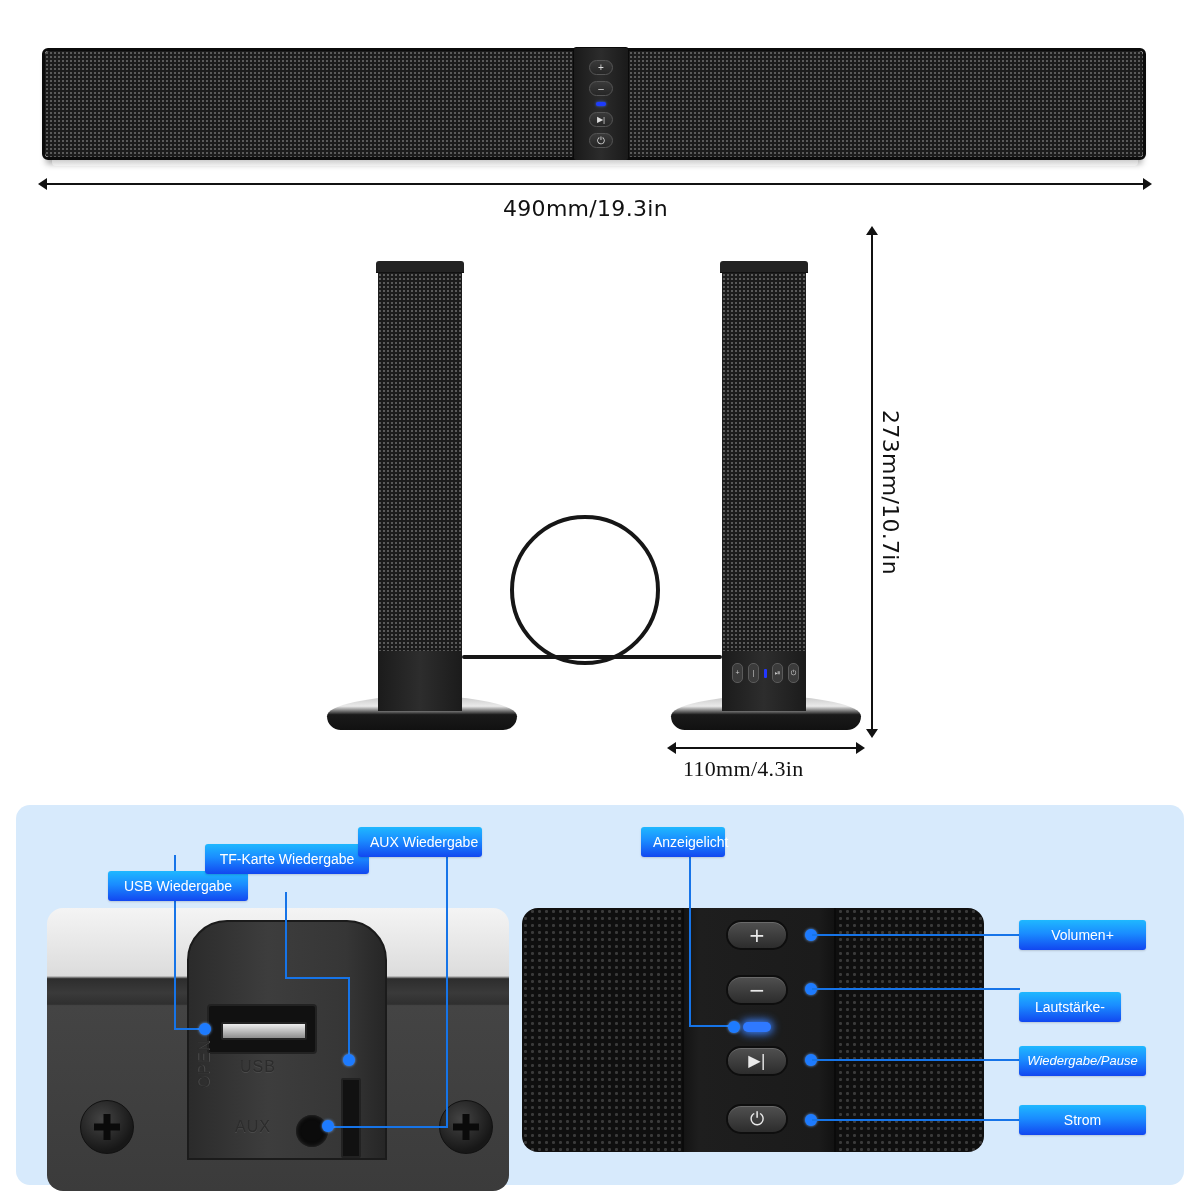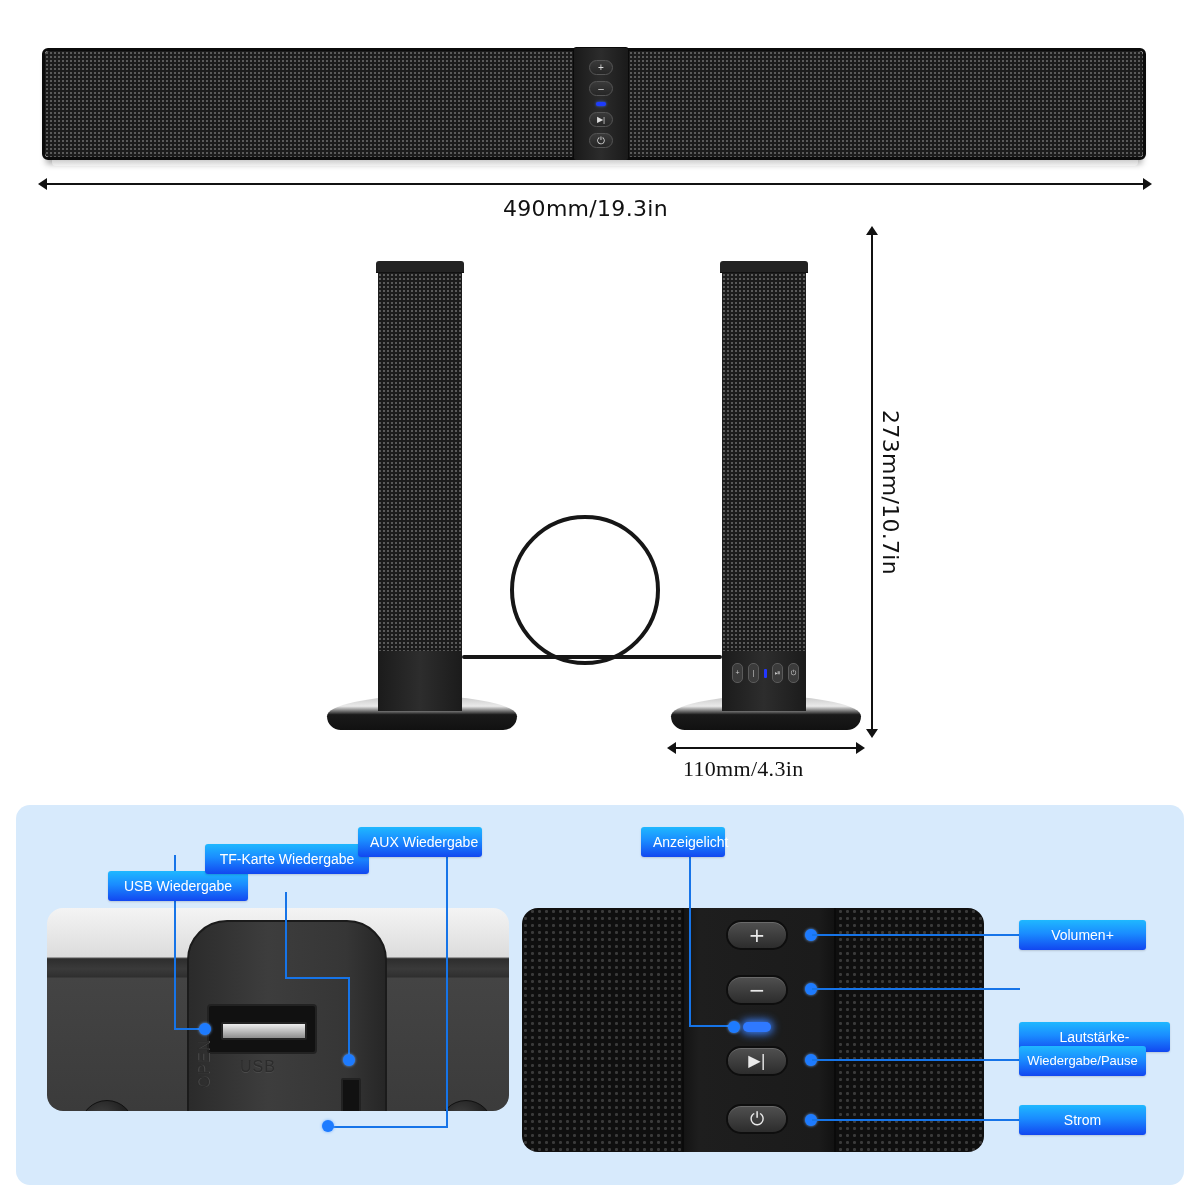--- a/index.html
+++ b/index.html
@@ -73,21 +73,21 @@
     position: absolute; height: 30px; padding: 0 12px; border-radius: 3px;
     background: linear-gradient(#1fb8ff 0%, #1a8cff 45%, #1247f0 100%);
     color: #ffffff; font-size: 14px; line-height: 30px; text-align: center; white-space: nowrap;
     box-shadow: 0 1px 2px rgba(0,0,0,0.15);
   }
   .wire { position: absolute; background: #1674e8; }
   .dot { position: absolute; width: 12px; height: 12px; border-radius: 50%; background: #1d7bff; box-shadow: 0 0 3px #69a8ff; }
 
   
   #ports-photo {
-    position: absolute; left: 47px; top: 908px; width: 462px; height: 203px; border-radius: 16px; overflow: hidden;
+    position: absolute; left: 47px; top: 908px; width: 462px; height: 283px; border-radius: 16px; overflow: hidden;
     background: linear-gradient(#f4f4f4 0, #dcdcdc 24%, #2d2d2d 25%, #3a3a3a 30%, #2f2f2f 34%, #444 34.5%, #3b3b3b 100%);
   }
   #ports-block {
     position: absolute; left: 140px; top: 12px; width: 200px; height: 240px; border-radius: 40px 40px 0 0;
     background: linear-gradient(90deg,#2b2b2b,#3d3d3d 40%,#363636 80%,#262626);
     border: 2px solid #1b1b1b;
   }
   #usb-port { position: absolute; left: 160px; top: 96px; width: 110px; height: 50px; background: #111; border-radius: 4px; border: 2px solid #222; }
   #usb-port .tongue { position: absolute; left: 12px; top: 16px; width: 86px; height: 18px; background: linear-gradient(#eee,#8d8d8d); border-radius: 2px; border: 2px solid #222;}
   #tf-slot { position: absolute; left: 294px; top: 170px; width: 20px; height: 80px; background: #111; border: 2px solid #222; border-radius: 2px; }
@@ -205,21 +205,21 @@
 <div class="wire" style="left:689px; top:1025px; width:42px; height:2px;"></div>
 <div class="dot" style="left:728px; top:1021px;"></div>
 <div class="tag" style="left:641px; top:827px; width:84px;">Anzeigelicht</div>
 
 <div class="dot" style="left:805px; top:929px;"></div>
 <div class="wire" style="left:812px; top:934px; width:208px; height:2px;"></div>
 <div class="tag" style="left:1019px; top:920px; width:127px;">Volumen+</div>
 
 <div class="dot" style="left:805px; top:983px;"></div>
 <div class="wire" style="left:812px; top:988px; width:208px; height:2px;"></div>
-<div class="tag" style="left:1019px; top:1022px; width:151px;">Lautstärke-</div>
+<div class="tag" style="left:1019px; top:992px; width:102px;">Lautstärke-</div>
 
 <div class="dot" style="left:805px; top:1054px;"></div>
 <div class="wire" style="left:812px; top:1059px; width:208px; height:2px;"></div>
-<div class="tag" style="left:1019px; top:1046px; width:127px; padding:0 2px; font-size:13px;">Wiedergabe/Pause</div>
+<div class="tag" style="left:1019px; top:1046px; width:127px; padding:0 2px; font-size:13px;font-style:italic;">Wiedergabe/Pause</div>
 
 <div class="dot" style="left:805px; top:1114px;"></div>
 <div class="wire" style="left:812px; top:1119px; width:208px; height:2px;"></div>
 <div class="tag" style="left:1019px; top:1105px; width:127px;">Strom</div>
 
 </body></html>

